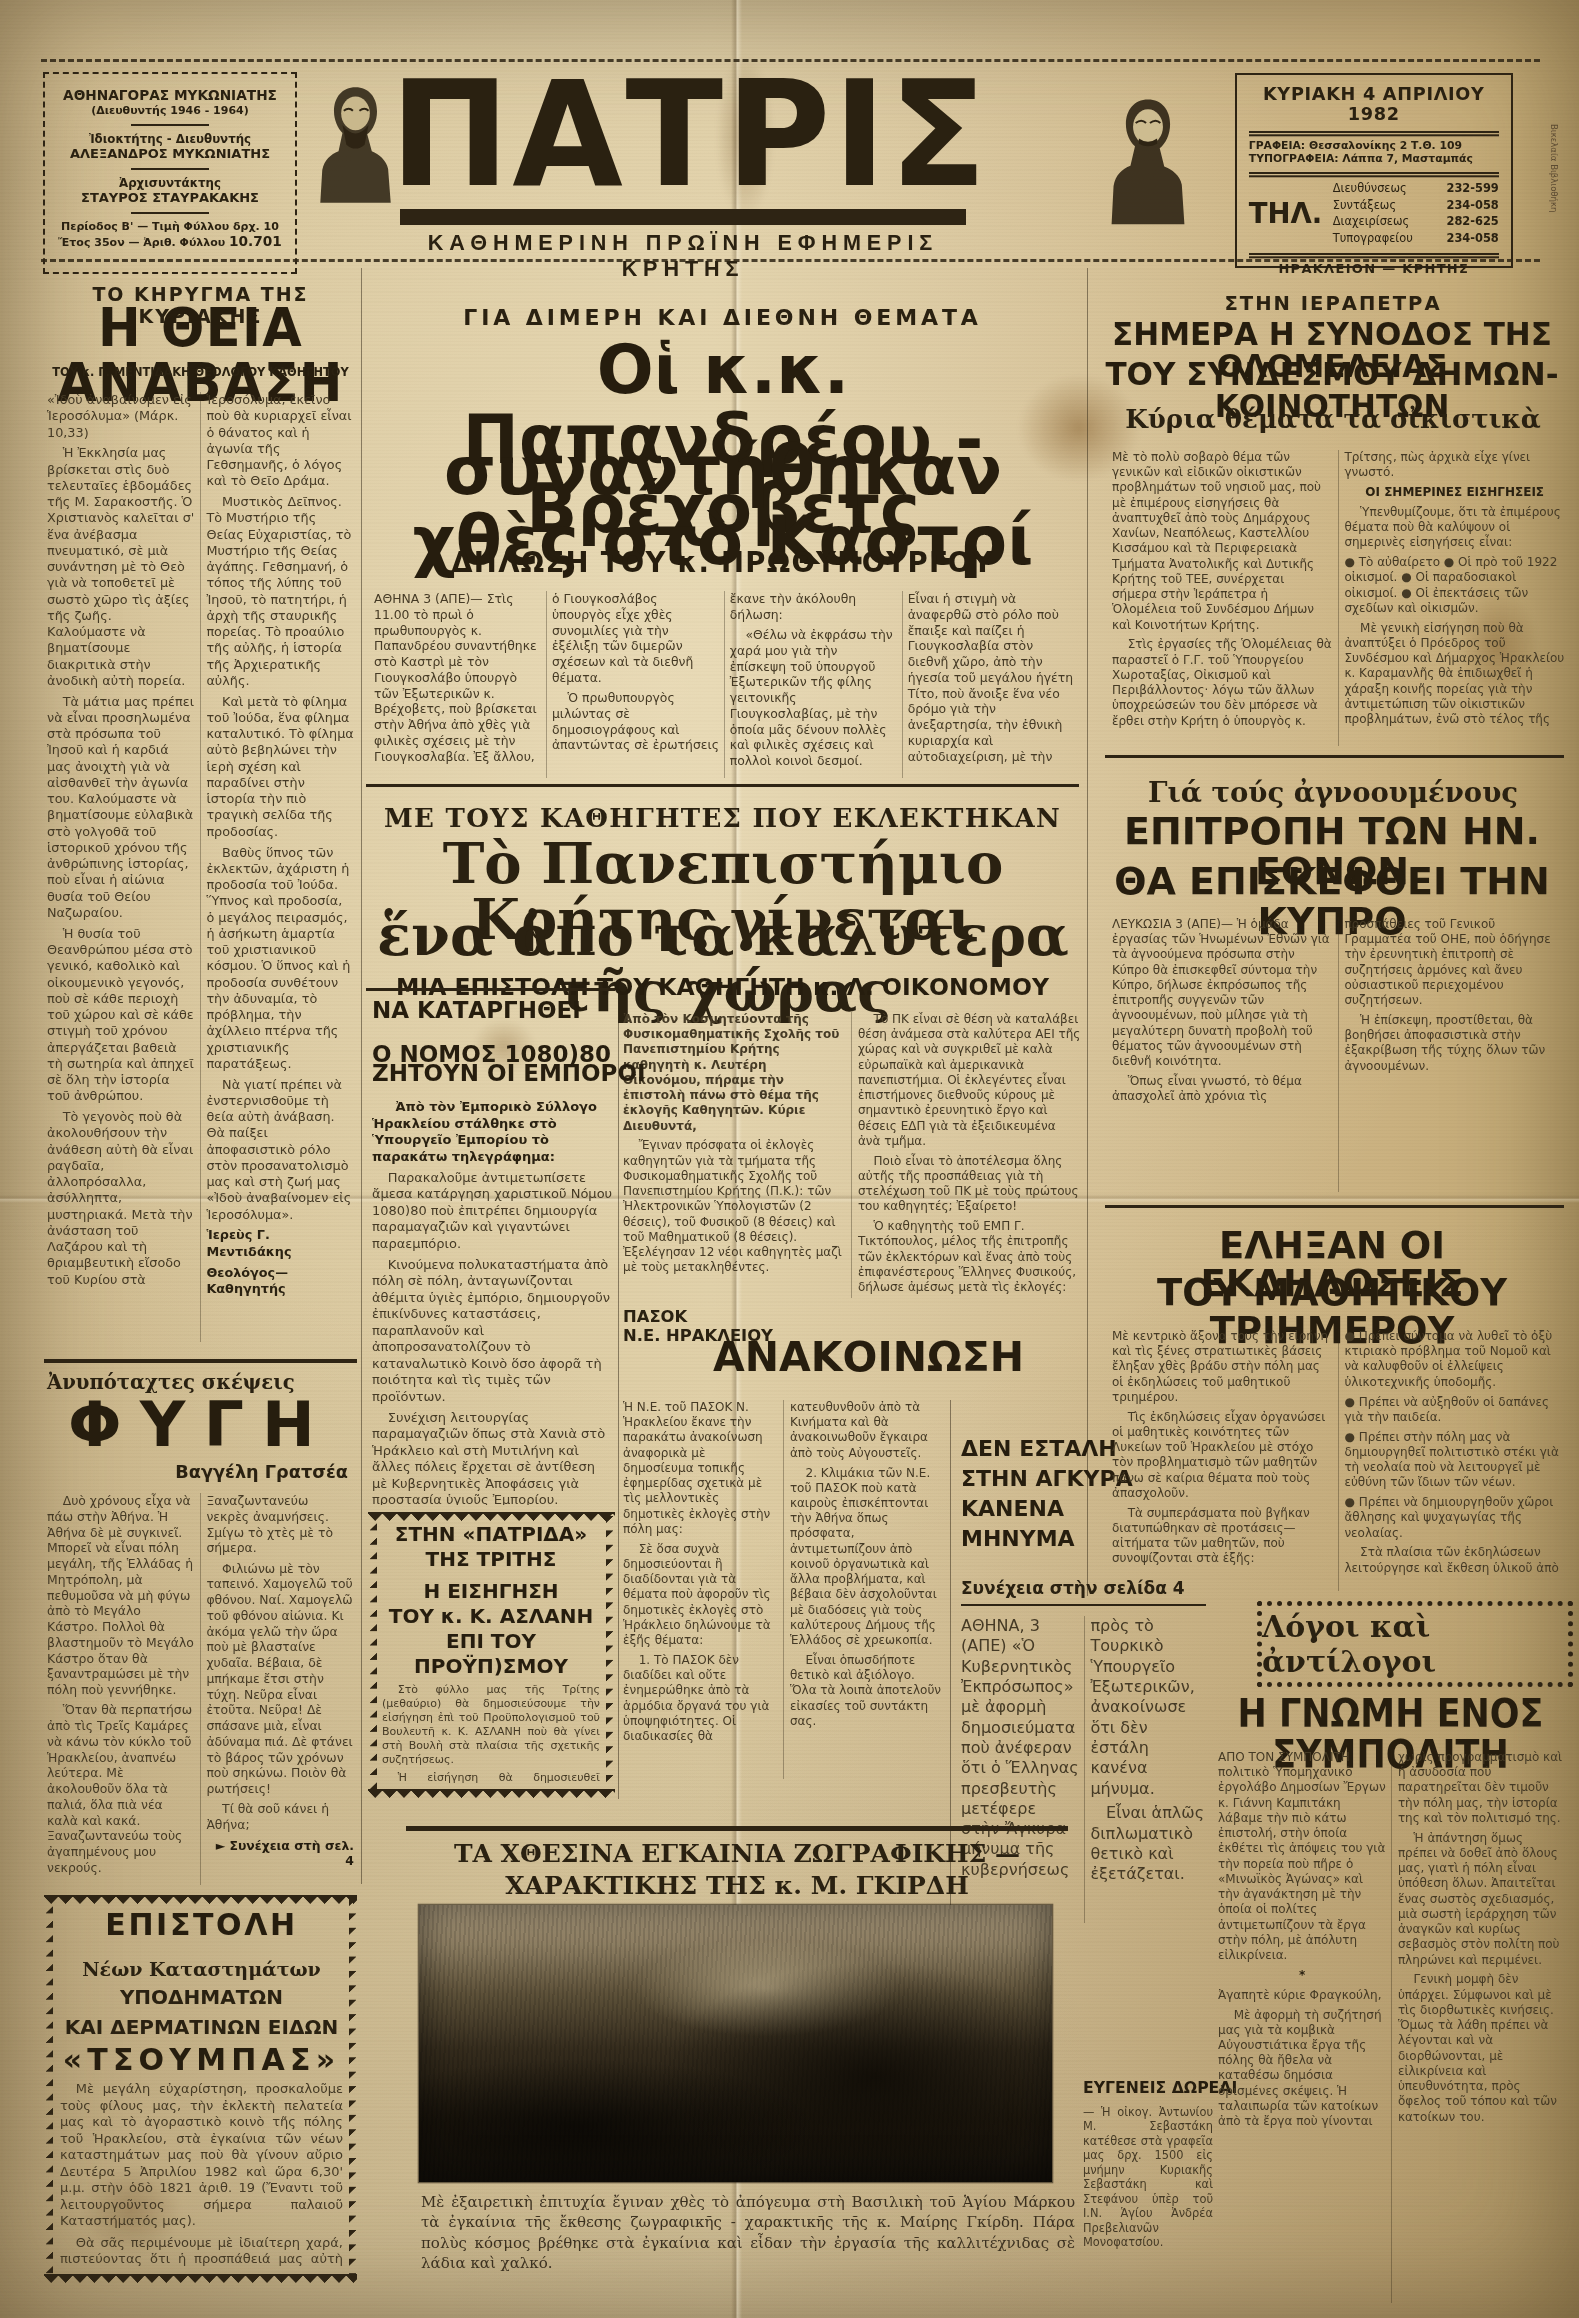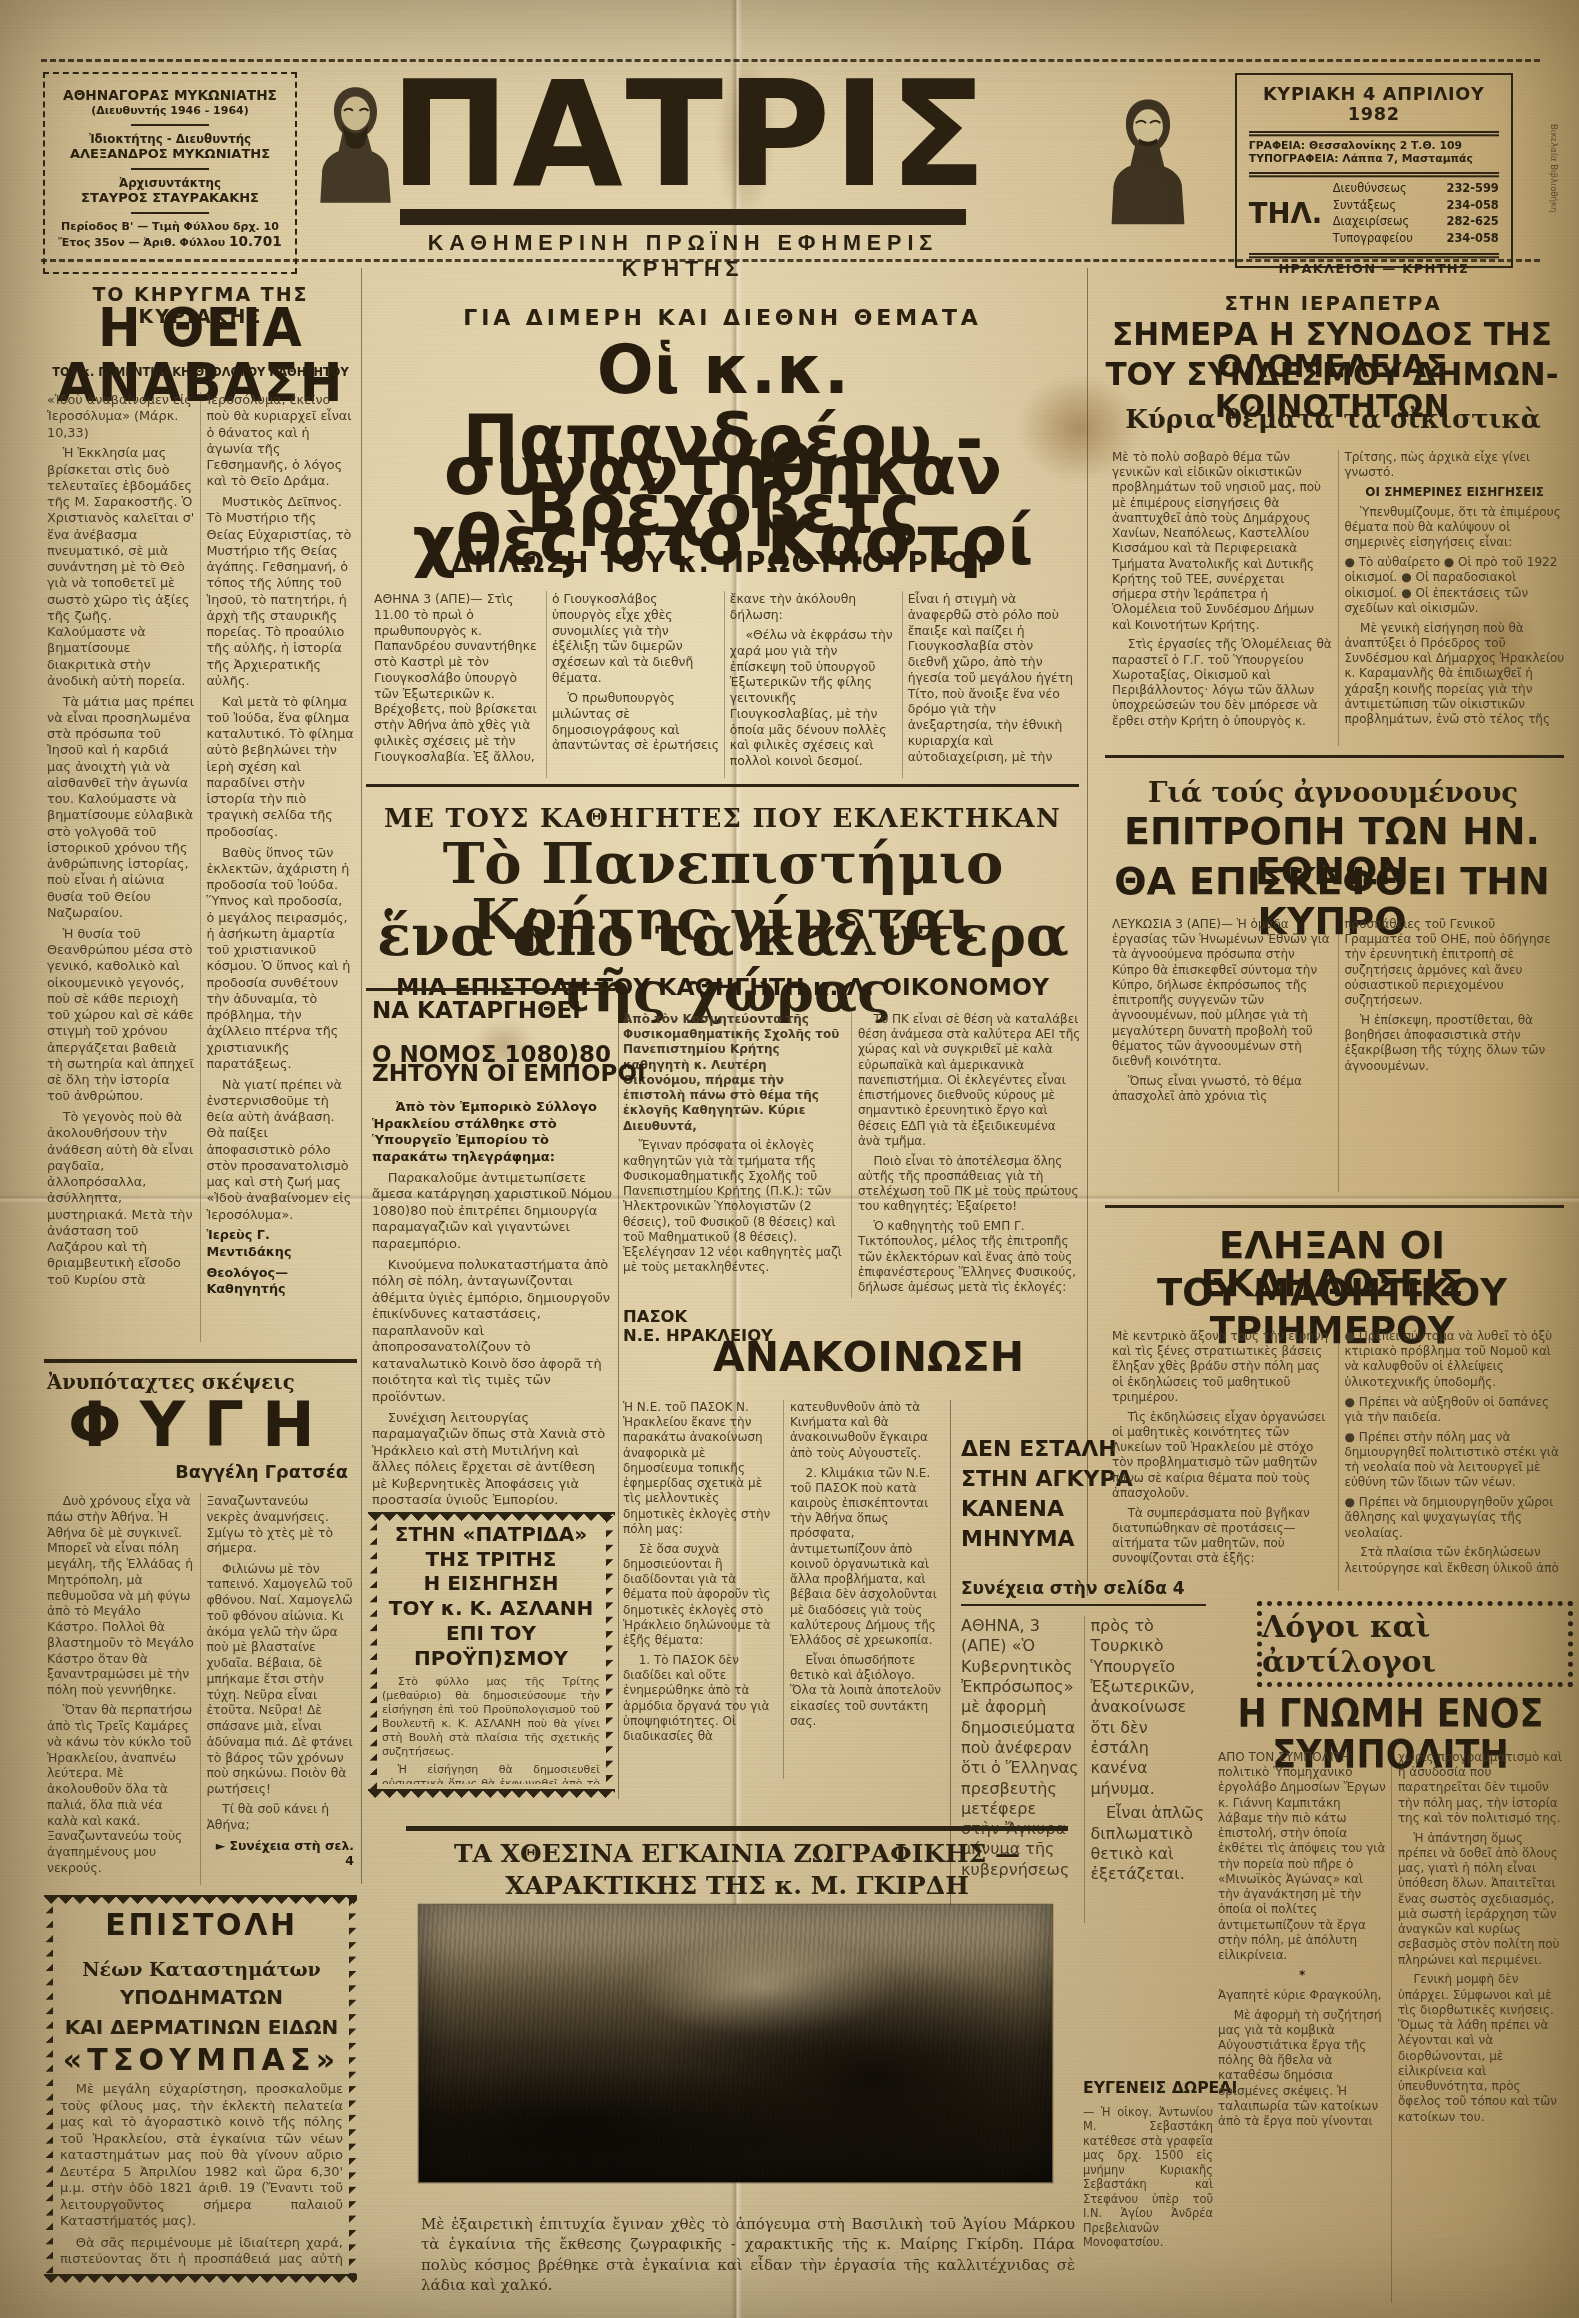--- a/index.html
+++ b/index.html
@@ -225,21 +225,21 @@
 
   </div>
 
   <div class="zzx" style="left:368px;top:1512px;width:247px;"></div>
   <div class="zzx" style="left:368px;top:1789px;width:247px;"></div>
   <div class="zzy l" style="left:368px;top:1516px;height:277px;"></div>
   <div class="zzy r" style="left:606px;top:1516px;height:277px;"></div>
   <div class="abs ctr" style="left:382px;top:1524px;width:218px;height:260px;overflow:hidden;">
     <div class="hl" style="font-size:20px;">ΣΤΗΝ «ΠΑΤΡΙΔΑ»</div>
     <div class="hl" style="font-size:20px;margin-top:3.9px;">ΤΗΣ ΤΡΙΤΗΣ</div>
-    <div class="hl" style="font-size:20px;margin-top:4px;">Η ΕΙΣΗΓΗΣΗ</div>
+    <div class="hl" style="font-size:20px;margin-top:12px;">Η ΕΙΣΗΓΗΣΗ</div>
     <div class="hl" style="font-size:20px;margin-top:3.9px;">ΤΟΥ κ. Κ. ΑΣΛΑΝΗ</div>
     <div class="hl" style="font-size:20px;margin-top:3.9px;">ΕΠΙ ΤΟΥ</div>
     <div class="hl" style="font-size:20px;margin-top:3.9px;">ΠΡΟΫΠ)ΣΜΟΥ</div>
     <div class="bd jst" style="font-size:11px;margin-top:6.5px;text-align:justify;">
       <p>Στὸ φύλλο μας τῆς Τρίτης (μεθαύριο) θὰ δημοσιεύσουμε τὴν εἰσήγηση ἐπὶ τοῦ Προϋπολογισμοῦ τοῦ Βουλευτῆ κ. Κ. ΑΣΛΑΝΗ ποὺ θὰ γίνει στὴ Βουλὴ στὰ πλαίσια τῆς σχετικῆς συζητήσεως.</p>
       <p>Ἡ εἰσήγηση θὰ δημοσιευθεῖ οὐσιαστικὰ ὅπως θὰ ἐκφωνηθεῖ ἀπὸ τὸ Πρωινὸ βῆμα τῆς Βουλῆς πρὸς πλήρη ἐνημέρωση τῶν ἀναγνωστῶν μας.</p>
 
     </div>
   </div>
 
@@ -262,21 +262,21 @@
   <div class="hr" style="left:961px;top:1604px;width:245px;height:2px;"></div>
   <div class="abs bd c2" style="left:961px;top:1616px;width:247px;height:307px;font-size:16px;">
     <p class="noind">ΑΘΗΝΑ, 3 (ΑΠΕ) «Ὁ Κυβερνητικὸς Ἐκπρόσωπος» μὲ ἀφορμὴ δημοσιεύματα ποὺ ἀνέφεραν ὅτι ὁ Ἕλληνας πρεσβευτὴς μετέφερε στὴν Ἄγκυρα μήνυμα τῆς κυβερνήσεως πρὸς τὸ Τουρκικὸ Ὑπουργεῖο Ἐξωτερικῶν, ἀνακοίνωσε ὅτι δὲν ἐστάλη κανένα μήνυμα.</p>
     <p>Εἶναι ἁπλῶς διπλωματικὸ θετικὸ καὶ ἐξετάζεται.</p>
   </div>
 
   <div class="hr" style="left:406px;top:1826px;width:662px;height:4.6px;"></div>
   <div class="abs serif b ctr ink" style="left:406px;top:1839px;width:662px;font-size:25px;">ΤΑ ΧΘΕΣΙΝΑ ΕΓΚΑΙΝΙΑ ΖΩΓΡΑΦΙΚΗΣ —</div>
   <div class="abs serif b ctr ink" style="left:406px;top:1871px;width:662px;font-size:25px;">ΧΑΡΑΚΤΙΚΗΣ ΤΗΣ κ. Μ. ΓΚΙΡΔΗ</div>
   <div class="abs photo" style="left:419px;top:1905px;width:633px;height:277px;"></div>
-  <div class="abs serif jst" style="left:421px;top:2192px;width:654px;font-size:15px;line-height:1.35;color:#3c3120;margin-top:22px;">Μὲ ἐξαιρετικὴ ἐπιτυχία ἔγιναν χθὲς τὸ ἀπόγευμα στὴ Βασιλικὴ τοῦ Ἁγίου Μάρκου τὰ ἐγκαίνια τῆς ἔκθεσης ζωγραφικῆς - χαρακτικῆς τῆς κ. Μαίρης Γκίρδη. Πάρα πολὺς κόσμος βρέθηκε στὰ ἐγκαίνια καὶ εἶδαν τὴν ἐργασία τῆς καλλιτέχνιδας σὲ λάδια καὶ χαλκό.</div>
+  <div class="abs serif jst" style="left:421px;top:2192px;width:654px;font-size:15px;line-height:1.35;color:#3c3120;">Μὲ ἐξαιρετικὴ ἐπιτυχία ἔγιναν χθὲς τὸ ἀπόγευμα στὴ Βασιλικὴ τοῦ Ἁγίου Μάρκου τὰ ἐγκαίνια τῆς ἔκθεσης ζωγραφικῆς - χαρακτικῆς τῆς κ. Μαίρης Γκίρδη. Πάρα πολὺς κόσμος βρέθηκε στὰ ἐγκαίνια καὶ εἶδαν τὴν ἐργασία τῆς καλλιτέχνιδας σὲ λάδια καὶ χαλκό.</div>
 
   <div class="abs hl" style="left:1083px;top:2080px;font-size:15.7px;">ΕΥΓΕΝΕΙΣ ΔΩΡΕΑΙ</div>
   <div class="abs bd jst" style="left:1083px;top:2105px;width:130px;height:196px;font-size:11.4px;">— Ἡ οἰκογ. Ἀντωνίου Μ. Σεβαστάκη κατέθεσε στὰ γραφεῖα μας δρχ. 1500 εἰς μνήμην Κυριακῆς Σεβαστάκη καὶ Στεφάνου ὑπὲρ τοῦ Ι.Ν. Ἁγίου Ἀνδρέα Πρεβελιανῶν Μονοφατσίου.</div>
 
   <div class="abs kick ctr" style="left:1099px;top:292px;width:468px;font-size:19.6px;">ΣΤΗΝ ΙΕΡΑΠΕΤΡΑ</div>
   <div class="abs hl ctr" style="left:1096px;top:318px;width:472px;font-size:31px;">ΣΗΜΕΡΑ Η ΣΥΝΟΔΟΣ ΤΗΣ ΟΛΟΜΕΛΕΙΑΣ</div>
   <div class="abs hl ctr" style="left:1096px;top:358px;width:472px;font-size:31px;">ΤΟΥ ΣΥΝΔΕΣΜΟΥ ΔΗΜΩΝ-ΚΟΙΝΟΤΗΤΩΝ</div>
   <div class="abs serif b ctr ink" style="left:1099px;top:404px;width:468px;font-size:26px;">Κύρια θέματα τὰ οἰκιστικὰ</div>
   <div class="abs bd c2" style="left:1112px;top:450px;width:453px;height:296px;font-size:12px;">
     <p class="noind">Μὲ τὸ πολὺ σοβαρὸ θέμα τῶν γενικῶν καὶ εἰδικῶν οἰκιστικῶν προβλημάτων τοῦ νησιοῦ μας, ποὺ μὲ ἐπιμέρους εἰσηγήσεις θὰ ἀναπτυχθεῖ ἀπὸ τοὺς Δημάρχους Χανίων, Νεαπόλεως, Καστελλίου Κισσάμου καὶ τὰ Περιφερειακὰ Τμήματα Ἀνατολικῆς καὶ Δυτικῆς Κρήτης τοῦ ΤΕΕ, συνέ­ρχεται σήμερα στὴν Ἱεράπετρα ἡ Ὁλομέλεια τοῦ Συνδέσμου Δήμων καὶ Κοινοτήτων Κρήτης.</p>

